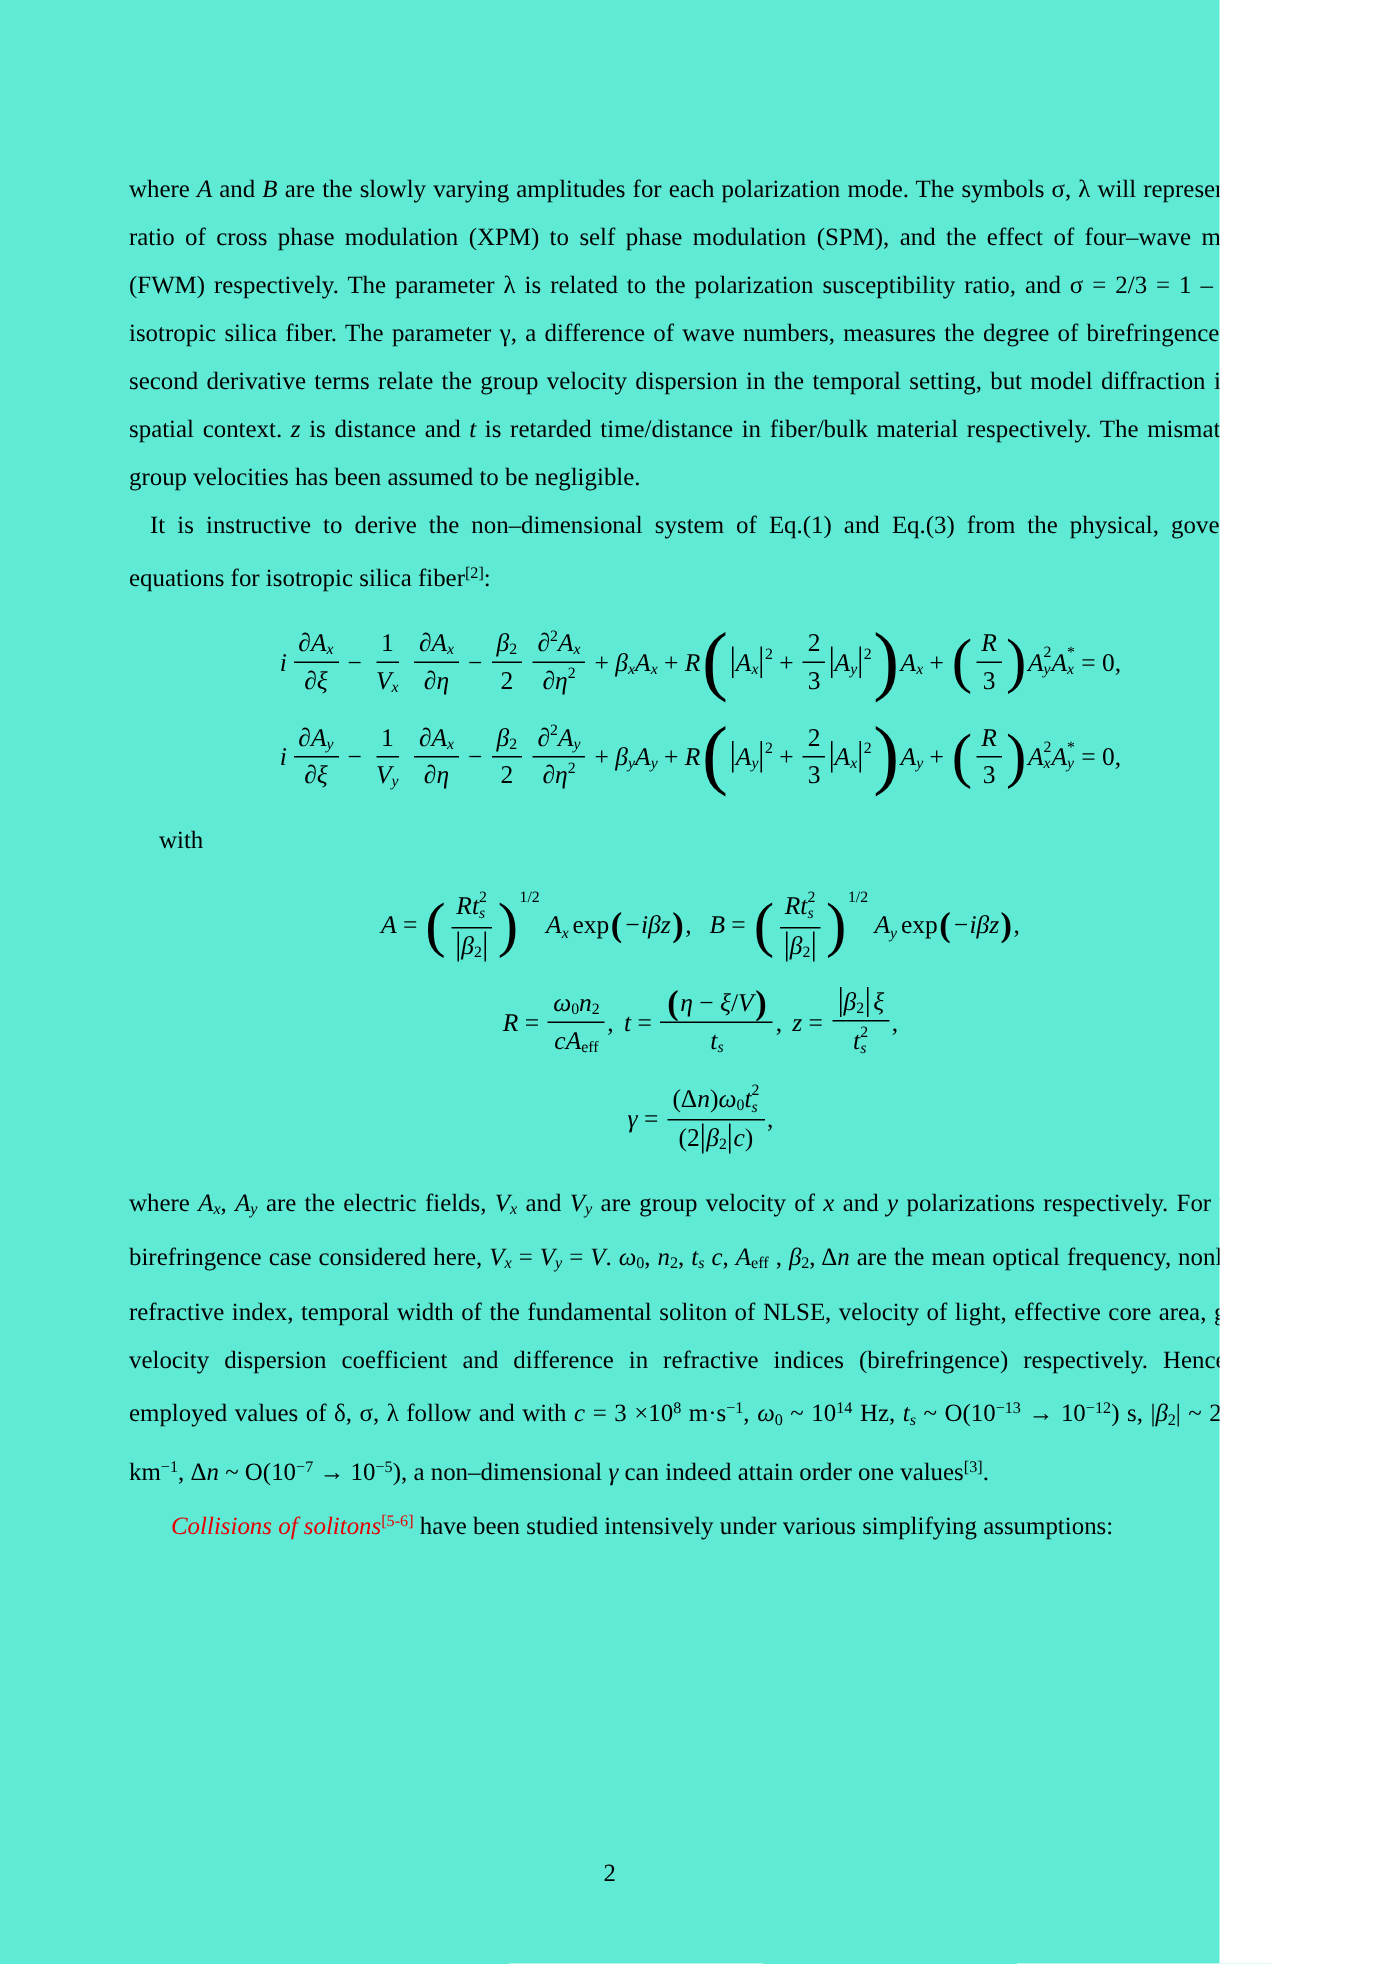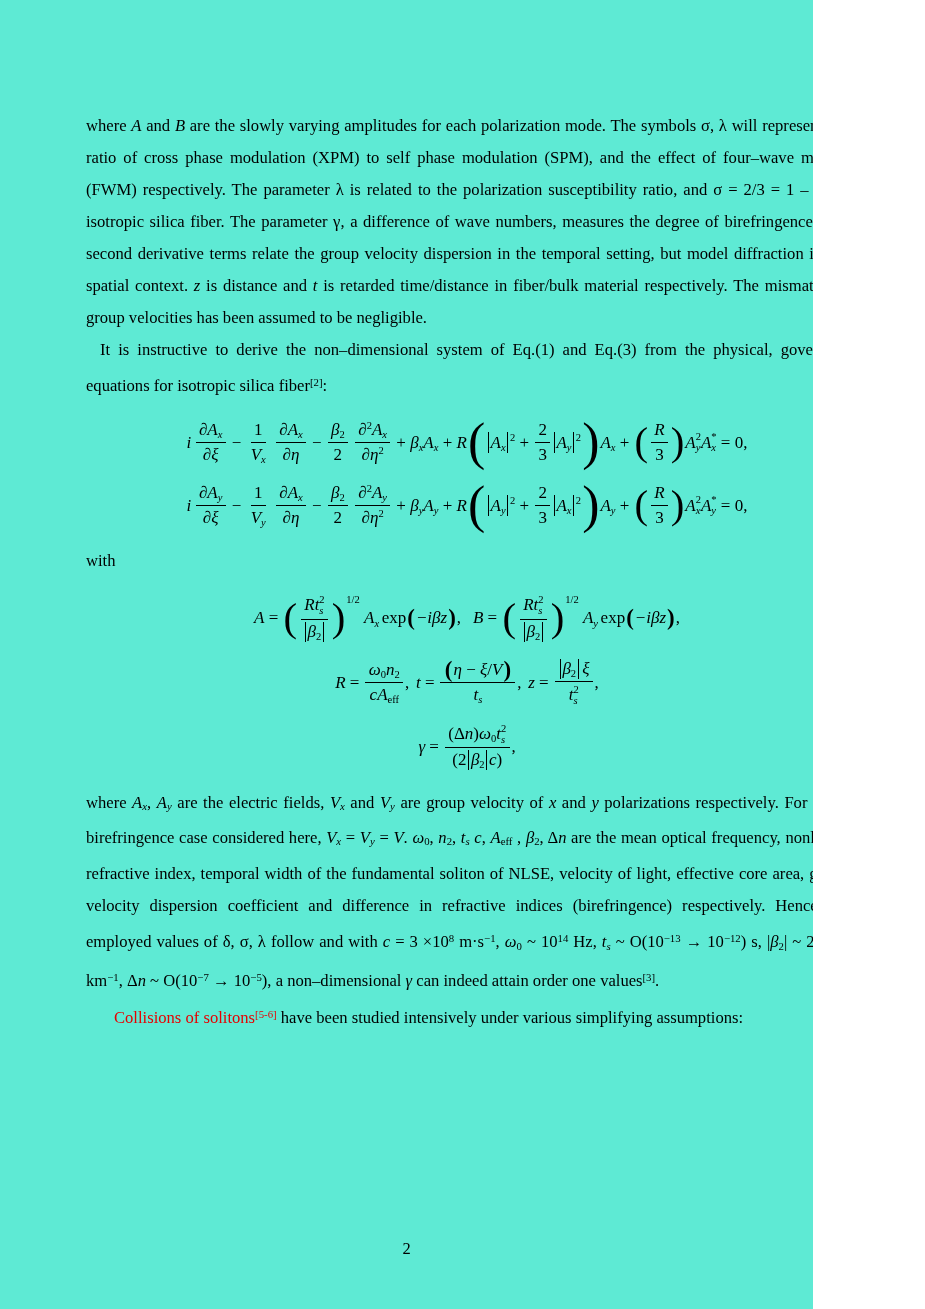--- a/index.html
+++ b/index.html
@@ -2,27 +2,27 @@
 <html style="--red: #e60000;"><head>
 <meta charset="utf-8">
 <style>
   html,body{margin:0;padding:0;background:#fff;}
   .page{width:797px;height:1309px;background:#5eead4;position:relative;
         font-family:"Liberation Serif",serif;color:#000;overflow:hidden;padding-left:16px;}
   .content{position:absolute;left:86px;top:110px;width:762px;}
   .para{font-size:16.6px;line-height:32px;text-align:justify;}
   .para.indent1{text-indent:14px;}
   .para.indent2{text-indent:28px;}
-  .plain{text-align:left;}
+  .plain{text-align:left;margin-left:20px;}
   .run-n{}
   .run-i{font-style:italic;}
   .run-sub{font-size:0.65em;font-style:italic;vertical-align:-0.22em;}
   .run-sbn{font-size:0.65em;vertical-align:-0.22em;}
   .run-sup{font-size:0.65em;vertical-align:0.5em;}
-  .run-red{color:var(--red,#e60000);}
+  .run-red{color:var(--red,#e60000);font-style:italic;}
   .run-rsup{color:var(--red,#e60000);font-size:0.65em;vertical-align:0.5em;}
   .pageno{position:absolute;bottom:50px;left:0;width:100%;text-align:center;font-size:16.5px;}
 
   
   .eq{position:relative;display:flex;justify-content:center;align-items:center;
       font-size:17px;line-height:1.25;margin:17px 0;min-height:46px;}
   .eq .eqnum{position:absolute;right:2px;top:50%;transform:translateY(-50%);font-size:16.5px;}
   .mrow{display:inline-flex;align-items:center;white-space:nowrap;}
   .mi{font-style:italic;}
   .mr{}

